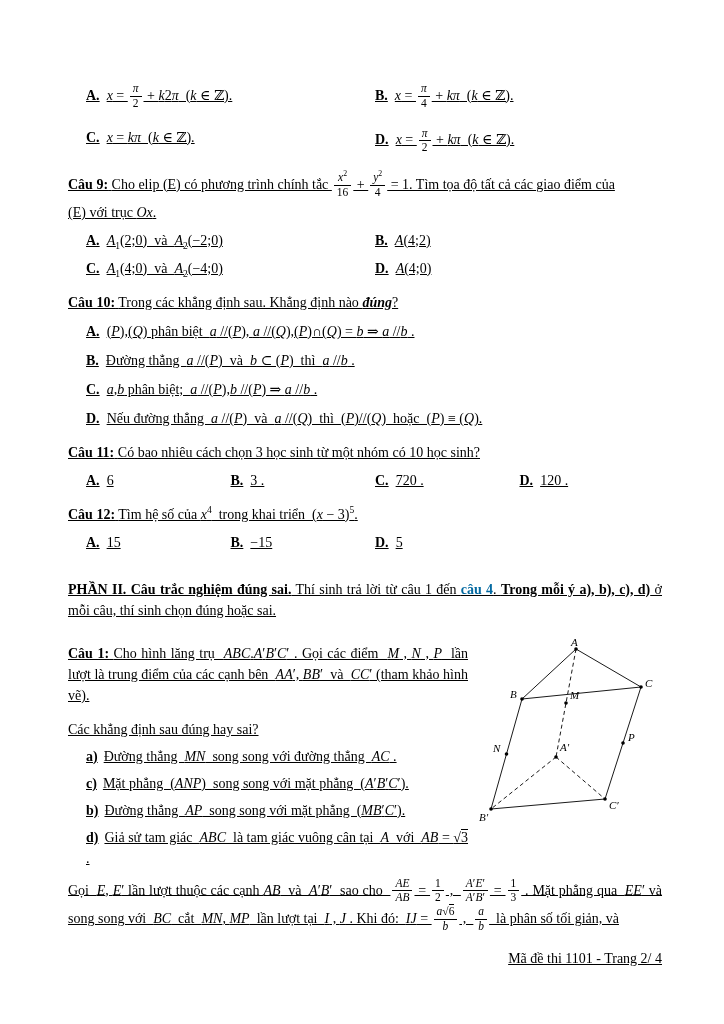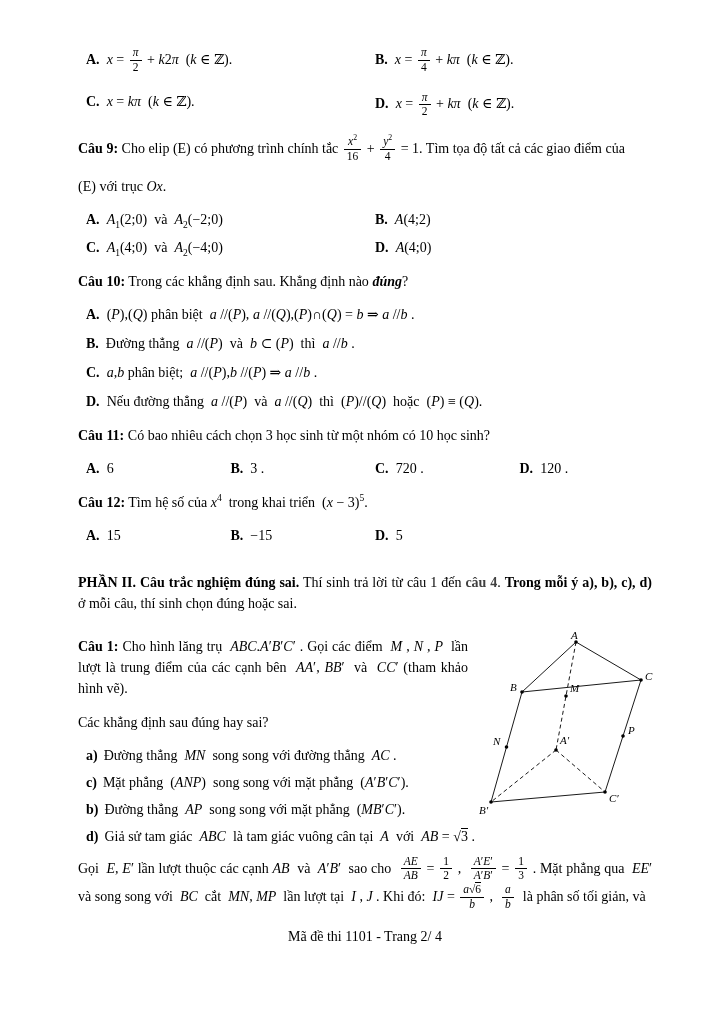--- a/index.html
+++ b/index.html
@@ -2,46 +2,46 @@
 <html lang="vi"><head>
 <meta charset="utf-8">
 <style>
   * { margin:0; padding:0; box-sizing:border-box; }
   html,body { background:#ffffff; }
   body {
     width:724px; height:1024px; overflow:hidden;
     font-family:"Liberation Serif","DejaVu Serif",serif;
     font-size:14px; line-height:1.5; color:#000;
   }
-  .content { padding:44px 60px 0 66px; }
-  p { margin:12px; }
+  .content { padding:80px 60px 0 66px;text-decoration:underline; }
+  p { margin:2px; }
   .q { margin-top:13px; text-align:justify; }
   .qlabel { font-weight:bold; }
   .opt-label { font-weight:bold; margin-right:7px; }
   .opt-row { display:flex; margin:7px 0; }
   .opt-row.tall { margin:2px 0 16px; }
   .row2 > .opt { flex:0 0 50%; }
   .row4 > .opt { flex:0 0 25%; }
   .opts-indent { padding-left:20px; }
   .q10-opt { padding-left:20px; margin:8px 0; text-align:justify; }
   .frac { display:inline-flex; flex-direction:column; text-align:center;
           vertical-align:middle; font-size:0.82em; line-height:1.2; margin:0 2px; }
   .frac .n { border-bottom:1px solid #000; padding:0 3px; display:block; }
   .frac .d { padding:0 3px; display:block; }
   sup, sub { font-size:0.68em; line-height:0; }
   .sqrt { white-space:nowrap; }
   .sqrt .rad { border-top:1px solid #000; }
-  .blue { color:#404040; }
+  .blue { color:#0369a1; }
   .part2-header { margin-top:26px; text-align:justify; }
   .p2block { margin-top:22px; }
   .fig { float:right; width:186px; height:190px; margin:-6px 0 2px 10px; }
   .sub-item { padding-left:20px; margin:6px 0; text-align:justify; }
   .sub-label { font-weight:bold; margin-right:6px; }
   .closing { clear:both; margin-top:8px; text-align:justify; }
-  .footer { text-align:center; margin-top:14px; }
+  .footer { text-align:right; margin-top:14px; }
 </style>
 </head>
 <body>
 
 <div class="content">
 
   <div class="opt-row row2 opts-indent tall">
     <div class="opt">
       <span class="opt-label">A.</span><span class="math"><i>x</i> = <span class="frac">
             <span class="n"><i>π</i></span>

